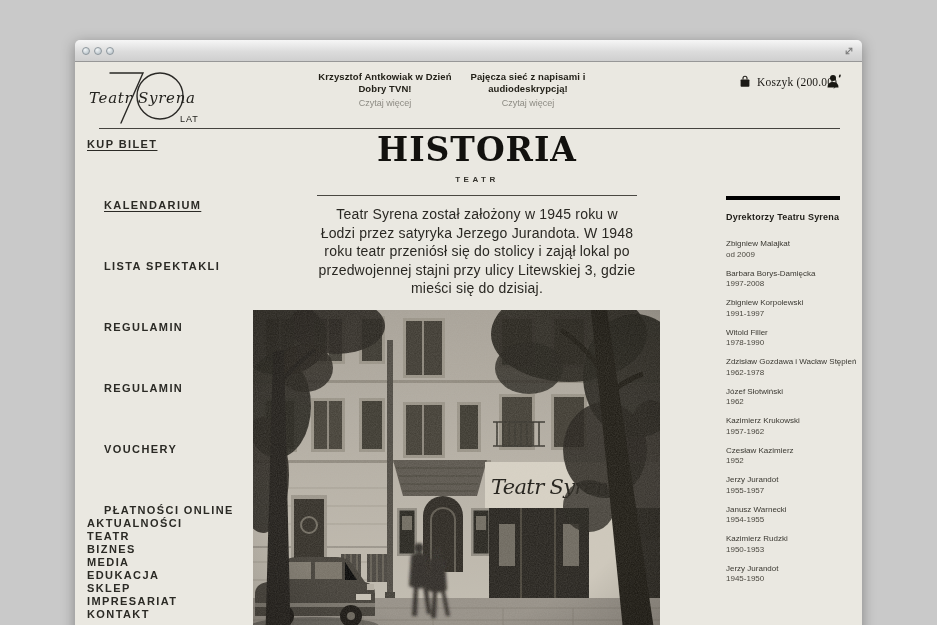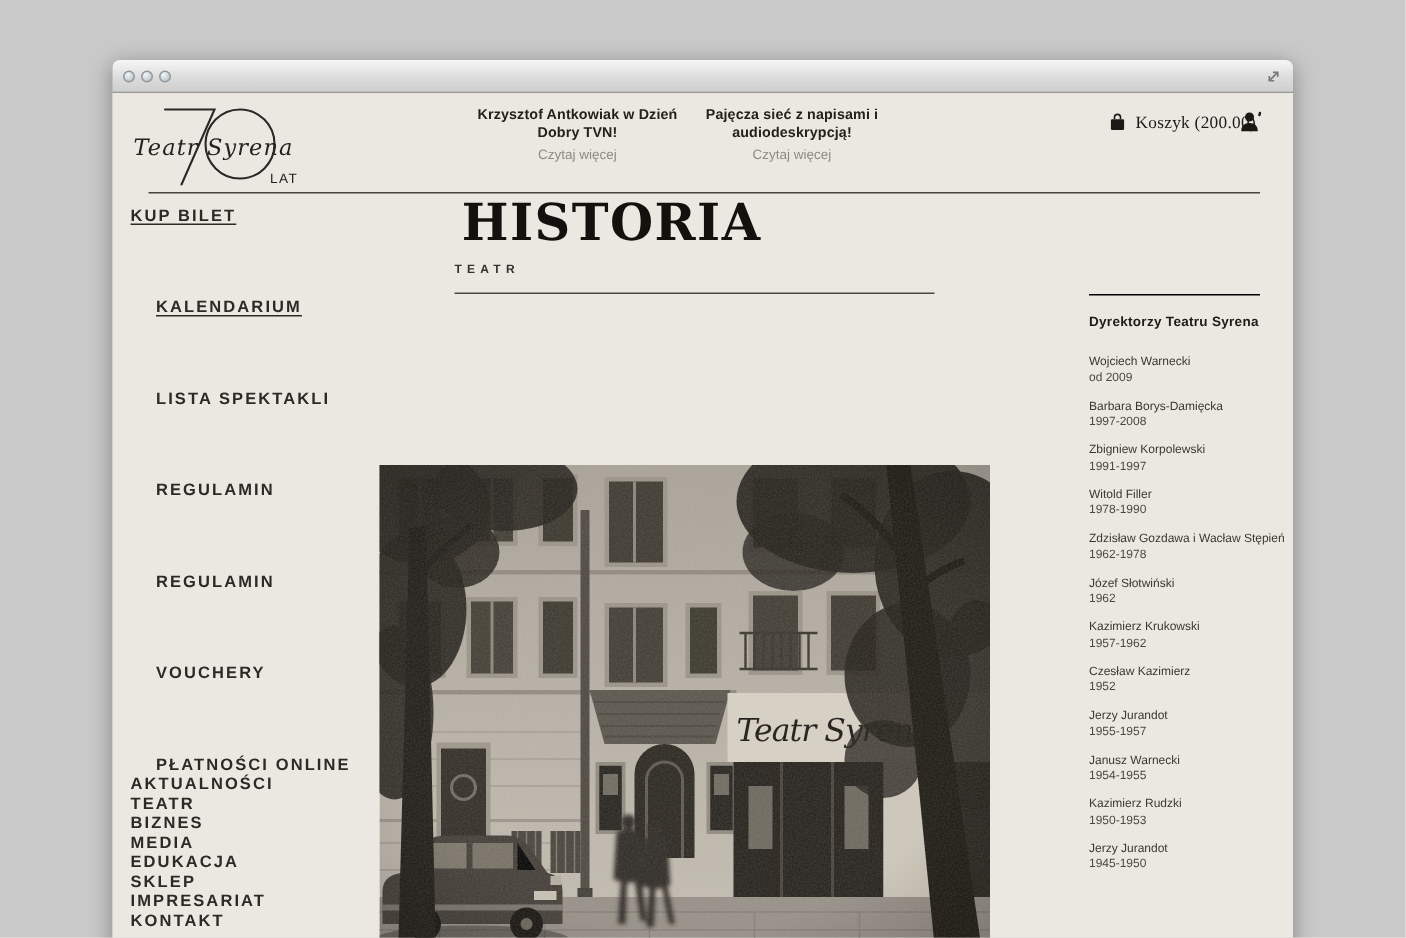--- a/index.html
+++ b/index.html
@@ -31,33 +31,33 @@
   .hr-top { position:absolute; top:66px; left:24px; right:22px; border-top:1px solid #45433e; }
 
   
   .nav { position:absolute; left:12px; top:76px; width:170px; }
   .nav-item { display:block; font-size:11px; font-weight:bold; letter-spacing:1.4px;
               color:#2b2a25; text-decoration:none; line-height:13px; cursor:pointer; white-space:nowrap; }
   .nav-item.indent { padding-left:17px;margin-top:48px; }
   .nav-item.underlined { text-decoration:underline; text-underline-offset:2px; }
 
   
-  .main-col { position:absolute; left:228px; top:68px; width:320px; text-align:left; color:#21201b; }
+  .main-col { position:absolute; left:242px; top:68px; width:320px; text-align:center; color:#21201b; }
   .main-title { font-family:"DejaVu Serif", serif; font-weight:bold; font-size:34px;
                 letter-spacing:1px; line-height:38px; color:#12110e; transform:scaleX(.97); }
   .main-cat { margin-top:7px; font-size:8px; letter-spacing:3.5px; font-weight:bold; color:#34322c; }
   .main-div { margin-top:11px; border-top:1px solid #4a4842; }
   .main-par { margin-top:9px; font-size:14px; line-height:18.5px; letter-spacing:.2px; color:#2a2823; }
 
   
   .photo-wrap { position:absolute; left:178px; top:248px; width:407px; height:340px; }
   .photo-wrap svg { display:block; width:100%; height:100%; }
 
   
-  .dirs { position:absolute; left:651px; top:134px; width:114px; border-top:1px solid #000000; padding-top:12px; }
+  .dirs { position:absolute; left:651px; top:134px; width:114px; border-top:4px solid #000000; padding-top:12px; }
   .dirs-h { font-size:9px; font-weight:bold; color:#1e1c17; letter-spacing:.2px; margin-bottom:17px; white-space:nowrap; }
   .dir { margin-bottom:9px; }
   .dir-name { font-size:8px; color:#3a3831; line-height:10.5px; white-space:nowrap; }
   .dir-years { font-size:8px; color:#4c4941; line-height:10px; }
 </style>
 </head>
 <body>
 
 <div class="window">
   <div class="titlebar">
@@ -142,20 +142,21 @@
 
         <a class="nav-item">IMPRESARIAT</a>
 
         <a class="nav-item">KONTAKT</a>
       </nav>
 
     <div class="main-col">
       <h1 class="main-title">HISTORIA</h1>
       <div class="main-cat">TEATR</div>
       <div class="main-div"></div>
+      <p class="main-par">Teatr Syrena został założony w 1945 roku w Łodzi przez satyryka Jerzego Jurandota. W 1948 roku teatr przeniósł się do stolicy i zajął lokal po przedwojennej stajni przy ulicy Litewskiej 3, gdzie mieści się do dzisiaj.</p>
     </div>
 
     <div class="photo-wrap">
       <svg viewBox="0 0 407 340" preserveAspectRatio="none">
         <defs>
           <linearGradient id="wall" x1="0" y1="0" x2="0" y2="1">
             <stop offset="0" stop-color="#a8a298"></stop>
             <stop offset="0.55" stop-color="#b9b3a8"></stop>
             <stop offset="1" stop-color="#c6c0b4"></stop>
           </linearGradient>
@@ -325,21 +326,21 @@
         <rect width="407" height="340" filter="url(#grain)"></rect>
         <rect width="407" height="340" fill="url(#vig)"></rect>
       </svg>
     </div>
 
     <aside class="dirs">
       <div class="dirs-h">Dyrektorzy Teatru Syrena</div>
       <div>
 
           <div class="dir">
-            <div class="dir-name">Wojciech Warnecki</div>
+            <div class="dir-name">Zbigniew Malajkat</div>
             <div class="dir-years">od 2009</div>
           </div>
 
           <div class="dir">
             <div class="dir-name">Barbara Borys-Damięcka</div>
             <div class="dir-years">1997-2008</div>
           </div>
 
           <div class="dir">
             <div class="dir-name">Zbigniew Korpolewski</div>

